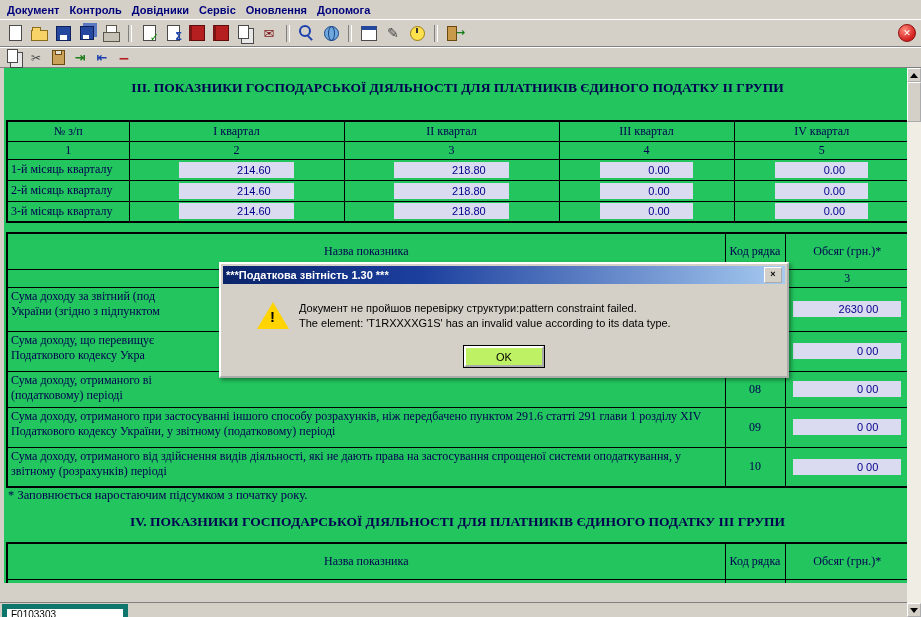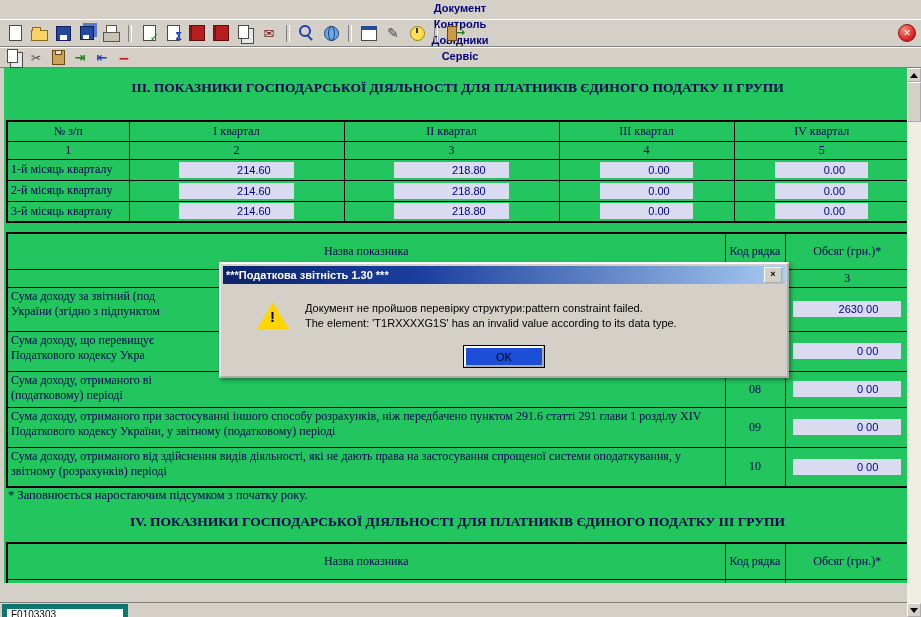--- a/index.html
+++ b/index.html
@@ -1,20 +1,20 @@
 <!DOCTYPE html>
 <html><head>
 <meta charset="utf-8">
 <style>
   html,body{margin:0;padding:0;}
   .screen{position:relative;width:921px;height:617px;background:#d4d0c8;overflow:hidden;
           font-family:"Liberation Sans","DejaVu Sans",sans-serif;}
   
   .menubar{position:absolute;left:0;top:0;width:100%;height:19px;display:flex;align-items:center;
-           padding-left:5px;box-sizing:border-box;flex-direction:column;}
+           padding-left:5px;box-sizing:border-box;}
   .mi{font:bold 11px "Liberation Sans",sans-serif;color:#00007b;padding:2px 8px 2px 2px;cursor:default;}
   
   .toolbar{position:absolute;left:0;width:100%;display:flex;align-items:center;gap:4px;
            padding:0 5px;box-sizing:border-box;border-top:1px solid #ffffff;border-bottom:1px solid #808080;}
   .tb1{top:19px;height:28px;}
   .tb2{top:47px;height:21px;border-bottom:1px solid #808080;}
   .sep{width:2px;height:17px;border-left:1px solid #808080;border-right:1px solid #ffffff;margin:0 3px;flex:none;}
   .spacer{flex:1;}
   .tb{width:20px;height:20px;display:inline-flex;align-items:center;justify-content:center;
       position:relative;flex:none;cursor:pointer;}
@@ -92,22 +92,22 @@
           border:2px outset #fff;box-sizing:border-box;box-shadow:2px 2px 4px rgba(0,0,0,0.4);margin-left:44px;}
   .dlg-title{margin:2px;height:18px;background:linear-gradient(90deg,#0a246a 0%,#1c3f9e 35%,#a6caf0 100%);
              display:flex;align-items:center;padding:0 3px;cursor:move;}
   .dlg-title-text{color:#fff;font:bold 11px "Liberation Sans",sans-serif;white-space:nowrap;}
   .dlg-close{margin-left:auto;width:16px;height:14px;background:#d4d0c8;border:1px outset #fff;
              font:bold 9px/12px "Liberation Sans",sans-serif;text-align:center;color:#000;cursor:pointer;}
   .warn{position:absolute;left:36px;top:36px;width:32px;height:30px;}
   .warn::before{content:"";position:absolute;left:0;top:2px;width:0;height:0;
                 border-left:16px solid transparent;border-right:16px solid transparent;border-bottom:27px solid #ffd400;}
   .warn-bang{position:absolute;left:13px;top:9px;z-index:1;color:#000;font:bold 15px/1 "Liberation Sans",sans-serif;}
-  .dlg-msg{position:absolute;left:84px;top:37px;font:11px/15px "Liberation Sans",sans-serif;color:#000;}
-  .dlg-ok{position:absolute;left:50%;margin-left:-40px;top:82px;width:80px;height:21px;background:#1d4ed8;
+  .dlg-msg{position:absolute;left:78px;top:37px;font:11px/15px "Liberation Sans",sans-serif;color:#000;}
+  .dlg-ok{position:absolute;left:50%;margin-left:-40px;top:82px;width:80px;height:21px;background:#bef264;
           border:2px outset #fff;box-shadow:0 0 0 1px #000;font:11px "Liberation Sans",sans-serif;color:#000;cursor:pointer;}
 </style>
 </head>
 <body>
 
 <div class="screen">
 
   <div class="menubar">
     <span class="mi">Документ</span>
     <span class="mi">Контроль</span>

